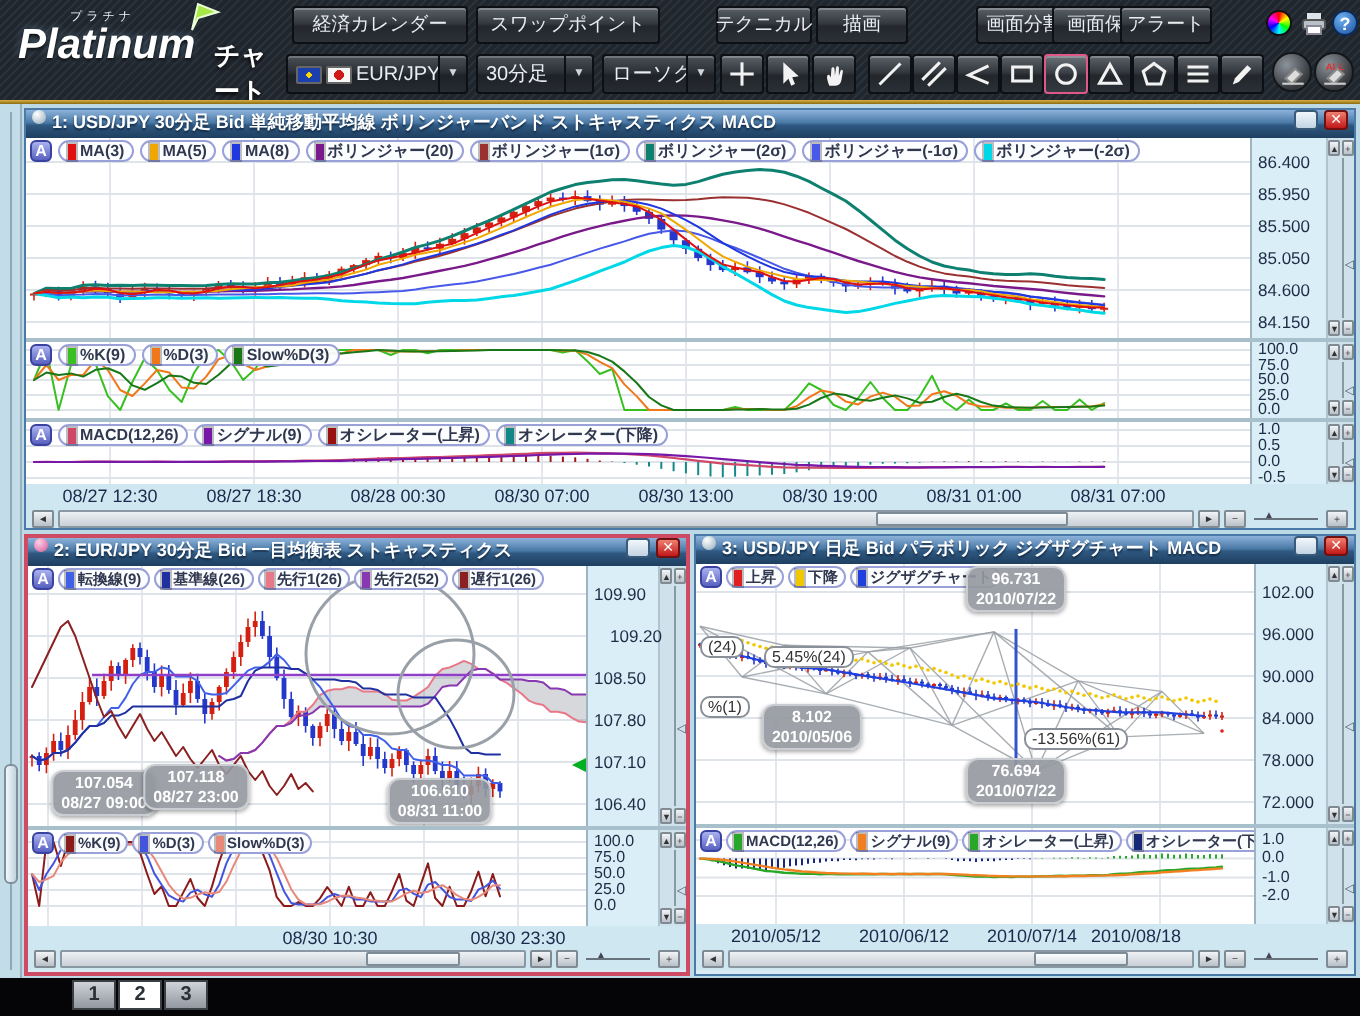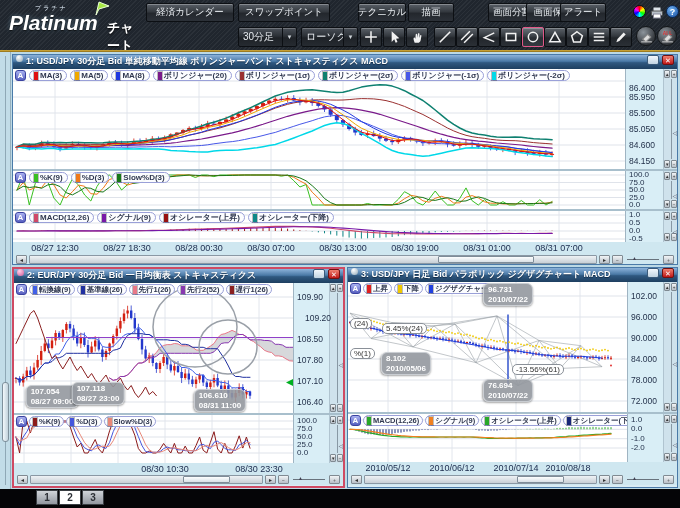--- a/index.html
+++ b/index.html
@@ -83,21 +83,21 @@
   .lg{position:absolute;top:1px;left:2px;display:flex;align-items:center;gap:3px;}
   .abtn{width:11px;height:11px;border-radius:3px;flex:none;background:linear-gradient(#aab2f0,#5860c0);
         border:1px solid #3a42a0;color:#fff;font-size:8px;font-weight:bold;display:flex;align-items:center;justify-content:center;}
   .chip{display:inline-flex;align-items:center;gap:2px;height:11px;padding:0 4px;background:rgba(252,253,255,.95);
         border:1px solid #9aa0d8;border-radius:7px;font-size:8px;font-weight:bold;color:#303850;white-space:nowrap;}
   .lg.sm{gap:2px;}
   .lg.sm .chip{font-size:7.5px;padding:0 3px;}
   .swx{width:4px;height:8px;flex:none;outline:1px solid rgba(0,0,0,.25);}
   
   .tip{position:absolute;transform:translateX(-50%);background:rgba(148,152,158,.9);border:1px solid #c9cdd2;
-       border-radius:6px;color:#fff;font-size:8px;font-weight:bold;text-align:left;line-height:1.2;
+       border-radius:6px;color:#fff;font-size:8px;font-weight:bold;text-align:center;line-height:1.2;
        padding:1px 4px;white-space:nowrap;box-shadow:0 1px 2px rgba(0,0,0,.35);}
   .ann{position:absolute;background:#fff;border:1px solid #8a9098;border-radius:5px;color:#333;
        font-size:8px;padding:0 3px;white-space:nowrap;}
   
   .tabs{position:absolute;left:0;top:489px;width:680px;height:19px;background:#050507;}
   .tab{position:absolute;top:1px;width:22px;height:15px;background:linear-gradient(#cfd3d8,#9298a0);
        border:1px solid #3a3f44;color:#2c3036;font-size:10px;font-weight:bold;display:flex;align-items:center;justify-content:center;}
   .tab.active{background:#fff;}
 </style>
 </head>
@@ -117,20 +117,26 @@
     </div>
     <div id="menubtns">
         <div class="hbtn" style="left: 146px; width: 88px;">経済カレンダー</div>
         <div class="hbtn" style="left: 238px; width: 92px;">スワップポイント</div>
         <div class="hbtn" style="left: 358px; width: 48px;">テクニカル</div>
         <div class="hbtn" style="left: 408px; width: 46px;">描画</div>
         <div class="hbtn" style="left: 456px; width: 48px; margin-left: 32px;">画面分割</div>
         <div class="hbtn" style="left: 526px; width: 53px;">画面保存</div>
         <div class="hbtn" style="left: 560px; width: 46px;">アラート</div>
       </div>
+    <div class="dd" style="left:143px;width:91px;">
+      <span class="flag eu"></span>
+      <span class="flag jp"></span>
+      <span class="ddtext">EUR/JPY</span>
+      <span class="arr">▼</span>
+    </div>
     <div class="dd" style="left:238px;width:59px;">
       <span class="ddtext">30分足</span>
       <span class="arr">▼</span>
     </div>
     <div class="dd" style="left:301px;width:57px;">
       <span class="ddtext">ローソク</span>
       <span class="arr">▼</span>
     </div>
     <div id="toolrow">
         <div class="tool" style="left: 360px;">
@@ -473,21 +479,21 @@
                 <span class="swx" style="background: rgb(72, 88, 232);"></span>
                 <span>ボリンジャー(-1σ)</span>
               </span>
               <span class="chip">
                 <span class="swx" style="background: rgb(0, 216, 232);"></span>
                 <span>ボリンジャー(-2σ)</span>
               </span>
             </div>
         </div>
         <div class="ylab" id="c1y1" style="width:38px;">
-            <span style="top: 14px;">86.400</span>
+            <span style="top: 7px;">86.400</span>
             <span style="top: 23px;">85.950</span>
             <span style="top: 39px;">85.500</span>
             <span style="top: 55px;">85.050</span>
             <span style="top: 71px;">84.600</span>
             <span style="top: 87px;">84.150</span>
           </div>
         <div class="vc" id="c1v1">
             <div class="vcr">
               <span class="vb">▲</span>
               <span class="vb">+</span>

